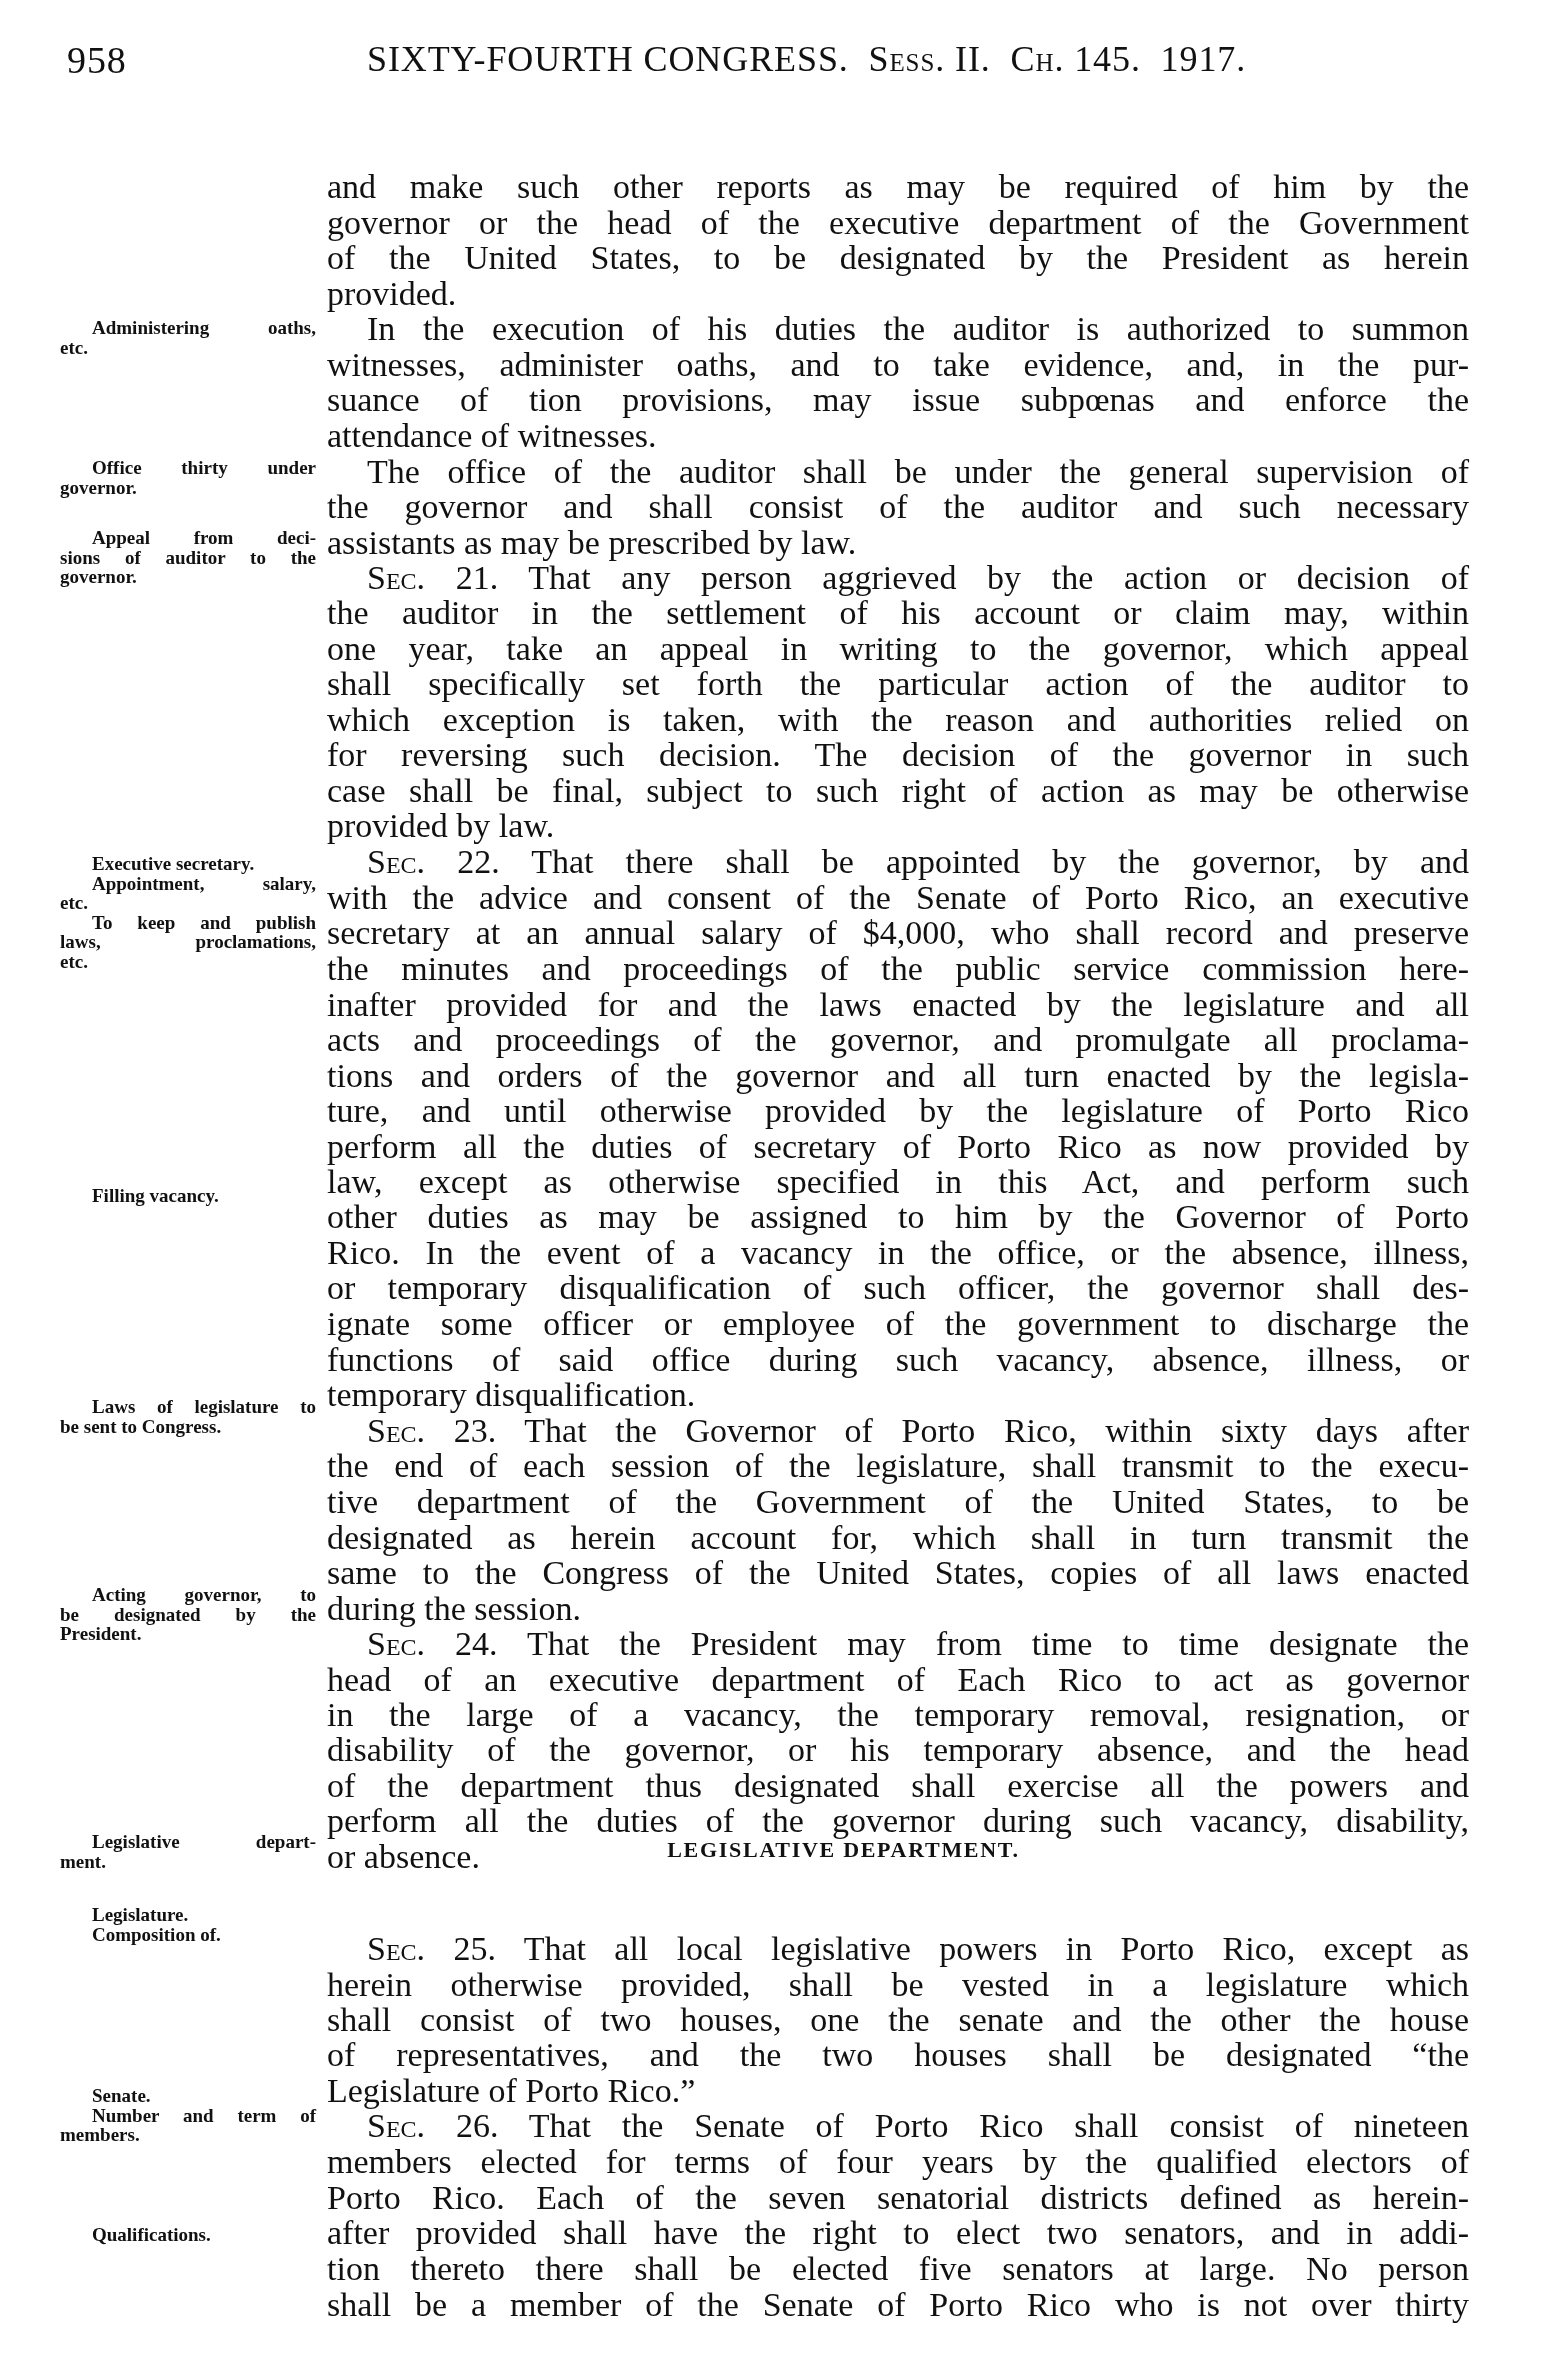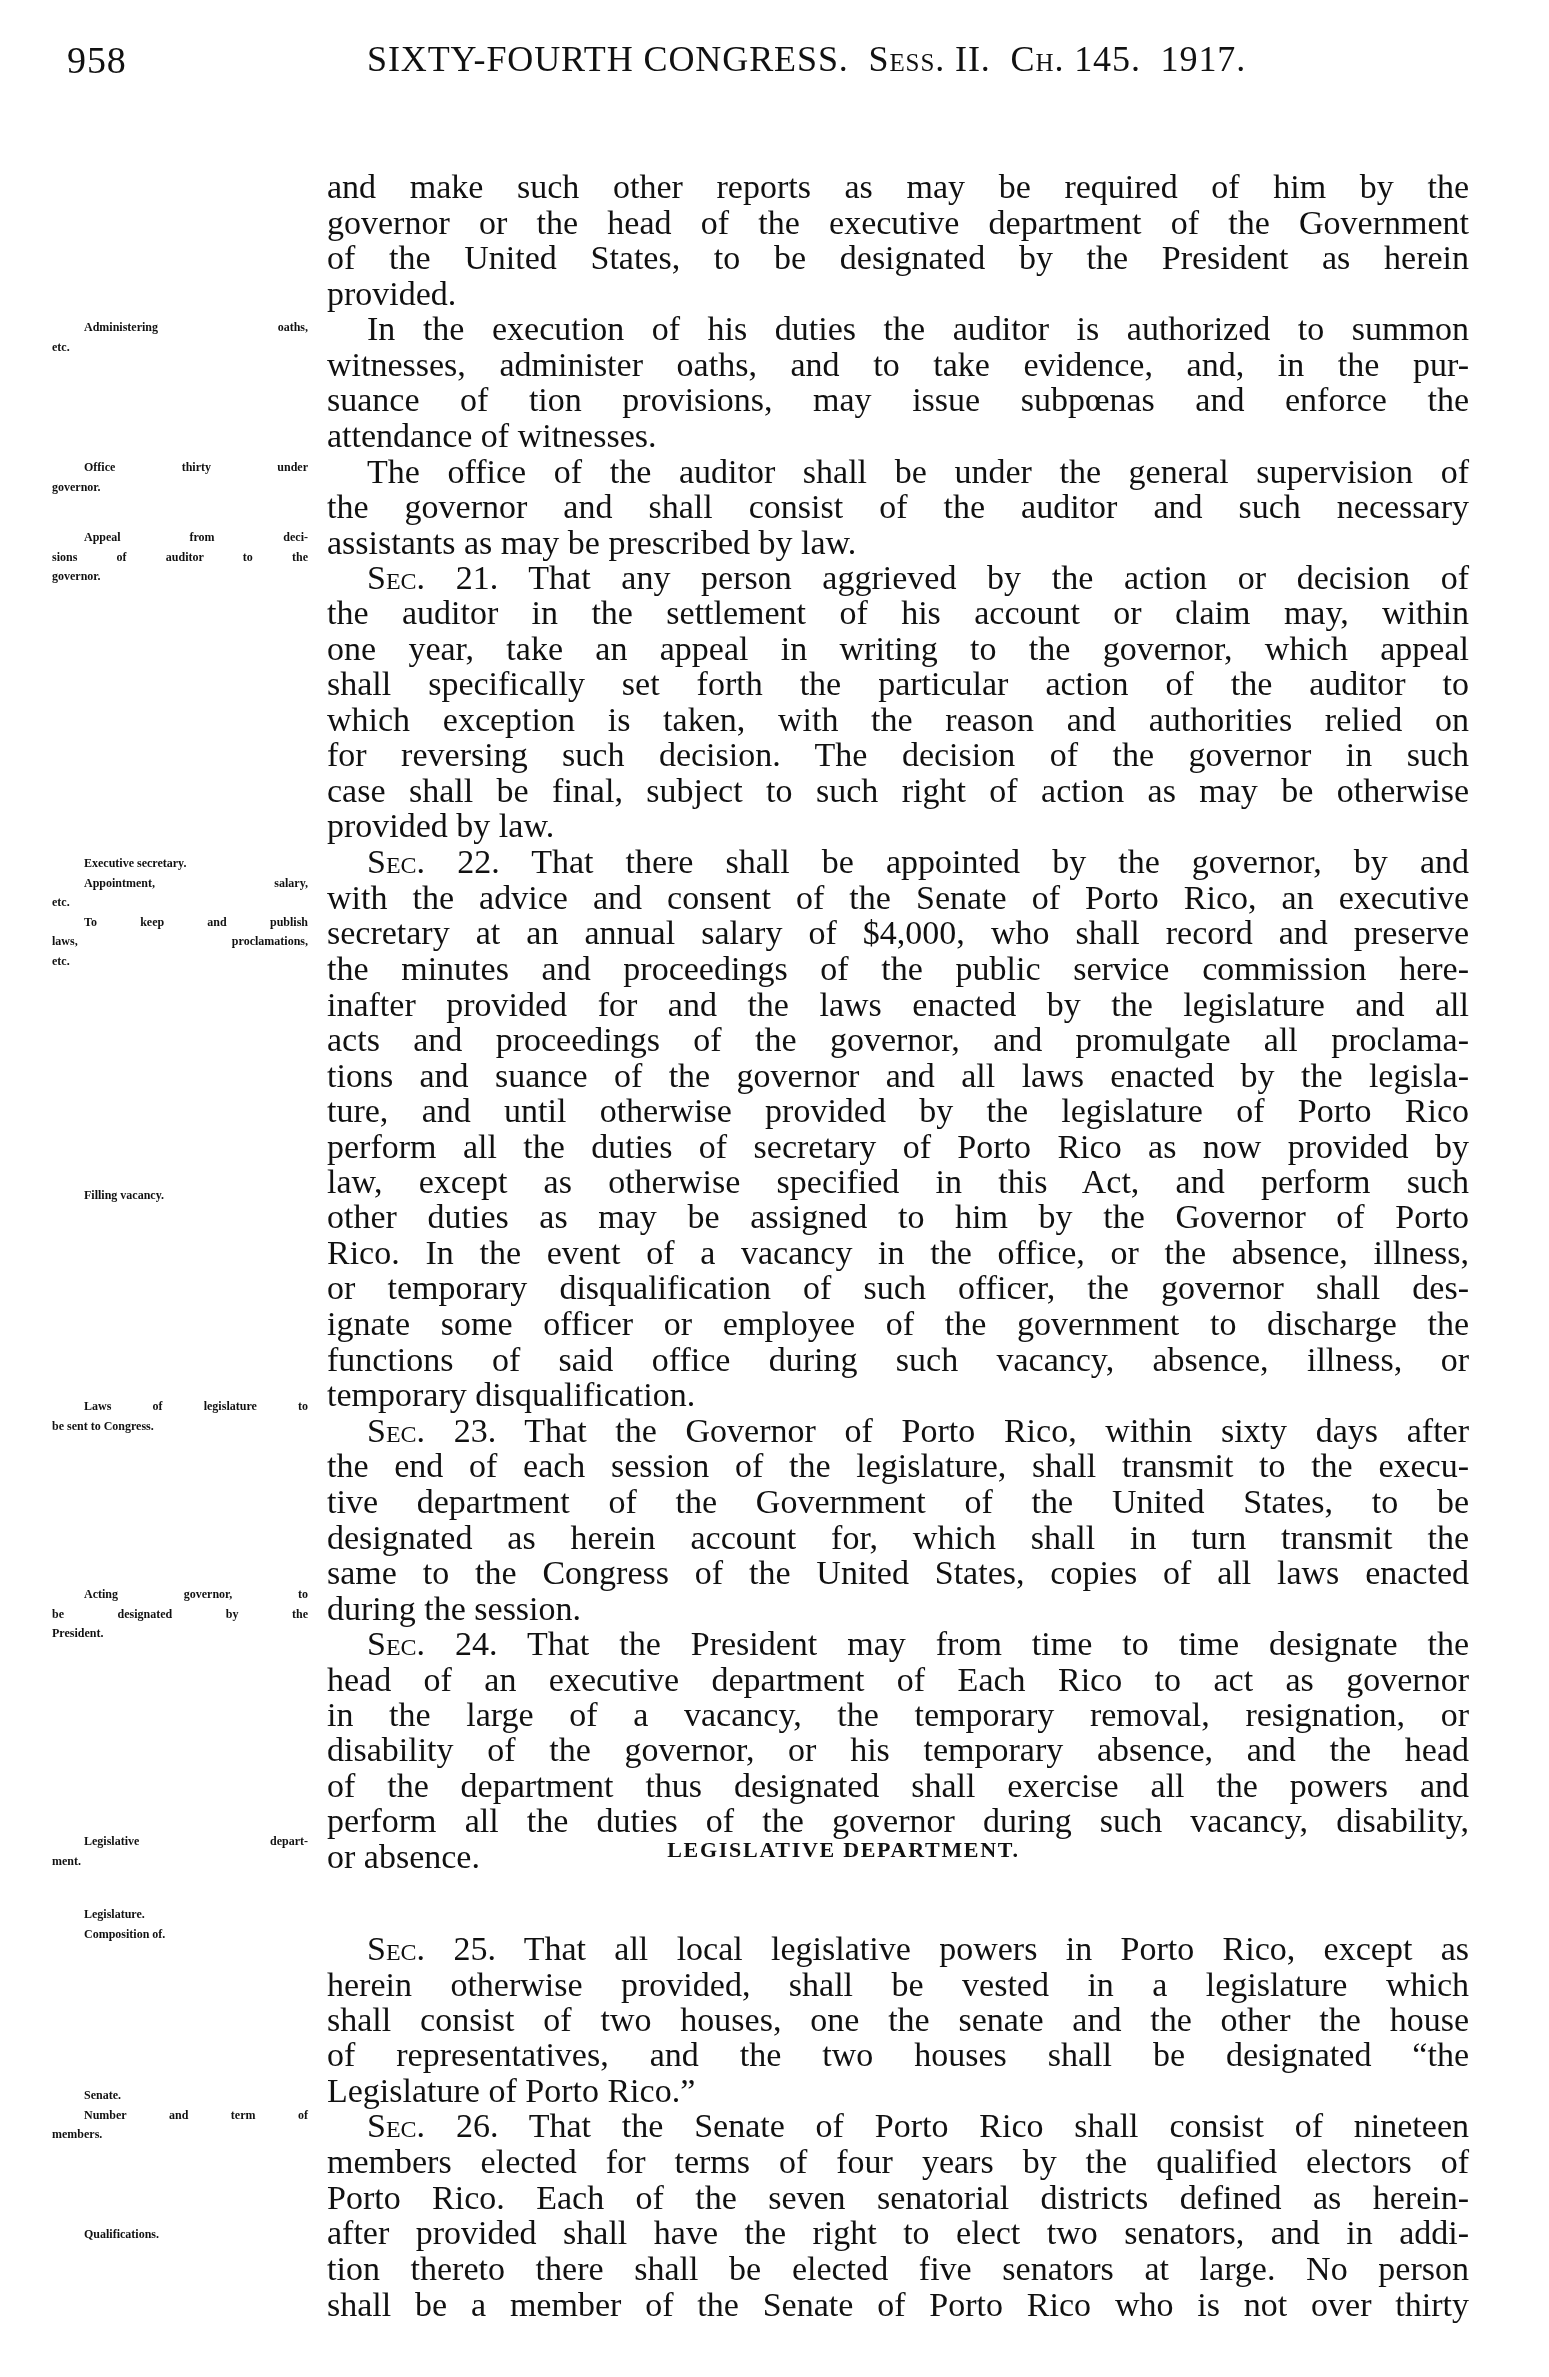--- a/index.html
+++ b/index.html
@@ -7,21 +7,21 @@
          font-family:"Liberation Serif","DejaVu Serif",serif; color:#111111; }
   .header { position:absolute; top:38px; left:0; width:1550px; height:51px; }
   .page-num { position:absolute; left:67px; top:0; font-size:38px; letter-spacing:0.9px; }
   .running-head { position:absolute; left:367px; top:0; font-size:36px; letter-spacing:0.9px; white-space:nowrap; }
   .running-head .sc { font-variant:small-caps; }
   .line { position:absolute; left:327px; width:1142px; font-size:34px; line-height:35px;
           height:35px; white-space:nowrap; text-align:justify; text-align-last:justify; }
   .line.last { text-align-last:left; }
   .line.indent { left:367px; width:1102px; }
   .sec { font-variant:small-caps; }
-  .note { position:absolute; left:52px; width:256px; font-size:12px; line-height:19.6px;
+  .note { position:absolute; left:60px; width:256px; font-size:19px; line-height:19.6px;
           font-weight:bold; text-align:justify; }
   .note .ln { display:block; white-space:nowrap; text-align:justify; text-align-last:justify; height:19.6px; }
   .note .ln.last { text-align-last:left; }
   .note .ln.in { padding-left:32px; }
   .subhead { position:absolute; left:0; width:1550px; top:1837px; text-align:center;
              font-size:22px; letter-spacing:1.7px; font-weight:bold; padding-left:137px; box-sizing:border-box; }
 </style>
 </head>
 <body>
 
@@ -102,21 +102,21 @@
     <div class="line" style="top: 702px;">which exception is taken, with the reason and authorities relied on</div>
     <div class="line" style="top: 737px;">for reversing such decision.  The decision of the governor in such</div>
     <div class="line" style="top: 773px;">case shall be final, subject to such right of action as may be otherwise</div>
     <div class="line last" style="top: 808px;">provided by law.</div>
     <div class="line indent" style="top: 844px;"><span class="sec">Sec.</span> 22. That there shall be appointed by the governor, by and</div>
     <div class="line" style="top: 880px;">with the advice and consent of the Senate of Porto Rico, an executive</div>
     <div class="line" style="top: 915px;">secretary at an annual salary of $4,000, who shall record and preserve</div>
     <div class="line" style="top: 951px;">the minutes and proceedings of the public service commission here-</div>
     <div class="line" style="top: 987px;">inafter provided for and the laws enacted by the legislature and all</div>
     <div class="line" style="top: 1022px;">acts and proceedings of the governor, and promulgate all proclama-</div>
-    <div class="line" style="top: 1058px;">tions and suance of the governor and all laws enacted by the legisla-</div>
+    <div class="line" style="top: 1058px;">tions and orders of the governor and all turn enacted by the legisla-</div>
     <div class="line" style="top: 1093px;">ture, and until otherwise provided by the legislature of Porto Rico</div>
     <div class="line" style="top: 1129px;">perform all the duties of secretary of Porto Rico as now provided by</div>
     <div class="line" style="top: 1164px;">law, except as otherwise specified in this Act, and perform such</div>
     <div class="line" style="top: 1199px;">other duties as may be assigned to him by the Governor of Porto</div>
     <div class="line" style="top: 1235px;">Rico.  In the event of a vacancy in the office, or the absence, illness,</div>
     <div class="line" style="top: 1270px;">or temporary disqualification of such officer, the governor shall des-</div>
     <div class="line" style="top: 1306px;">ignate some officer or employee of the government to discharge the</div>
     <div class="line" style="top: 1342px;">functions of said office during such vacancy, absence, illness, or</div>
     <div class="line last" style="top: 1377px;">temporary disqualification.</div>
     <div class="line indent" style="top: 1413px;"><span class="sec">Sec.</span> 23. That the Governor of Porto Rico, within sixty days after</div>

